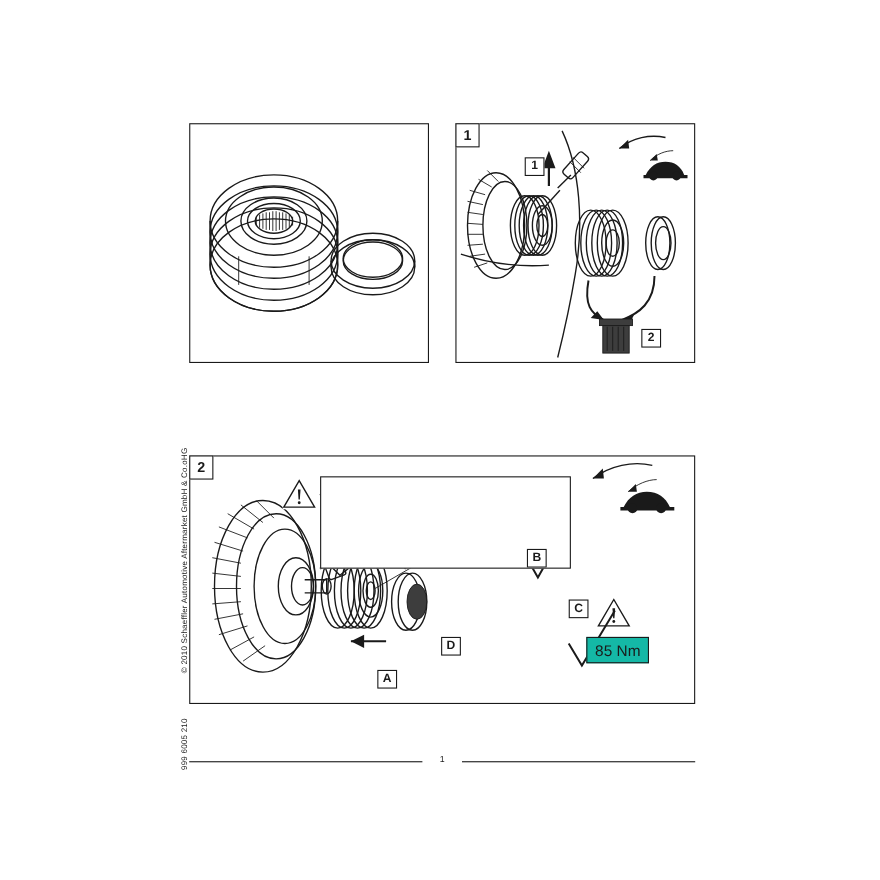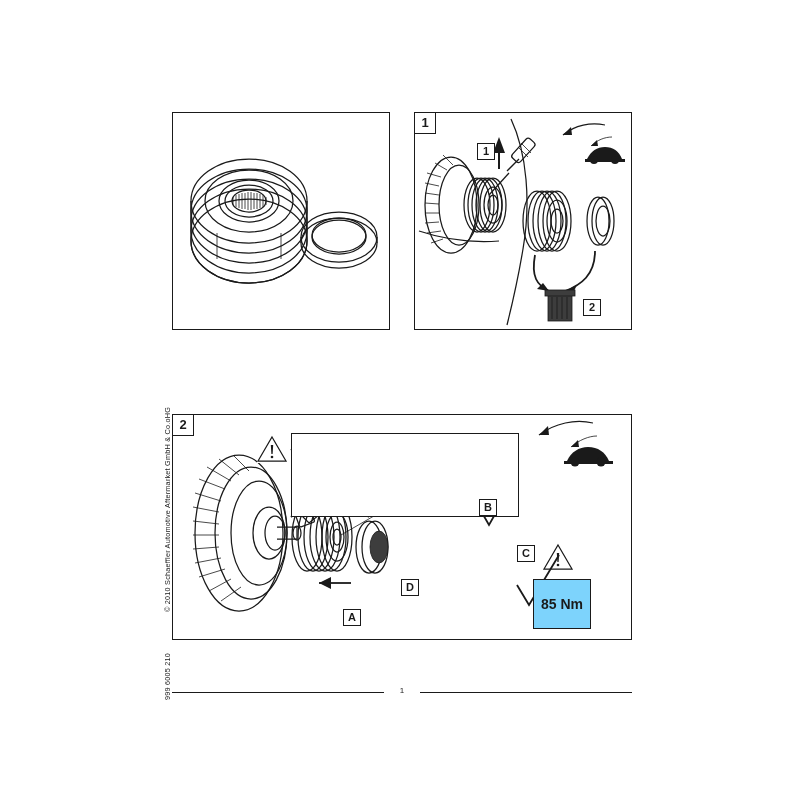--- a/index.html
+++ b/index.html
@@ -62,24 +62,24 @@
     font-weight: bold;
     line-height: 15px;
     text-align: center;
     box-sizing: border-box;
     z-index: 7;
   }
 
   .torque-box {
     position: absolute;
     border: 1.5px solid #1a1a1a;
-    background: #7dd3fc;
+    background: #14b8a6;
     font-size: 14px;
-    font-weight: bold;
-    padding: 16px 7px;
+    font-weight: normal;
+    padding: 3px 7px;
     box-sizing: border-box;
     z-index: 6;
   }
 
   .inner-box {
     position: absolute;
     border: 1.4px solid #1a1a1a;
     background: #fff;
     box-sizing: border-box;
     z-index: 4;

